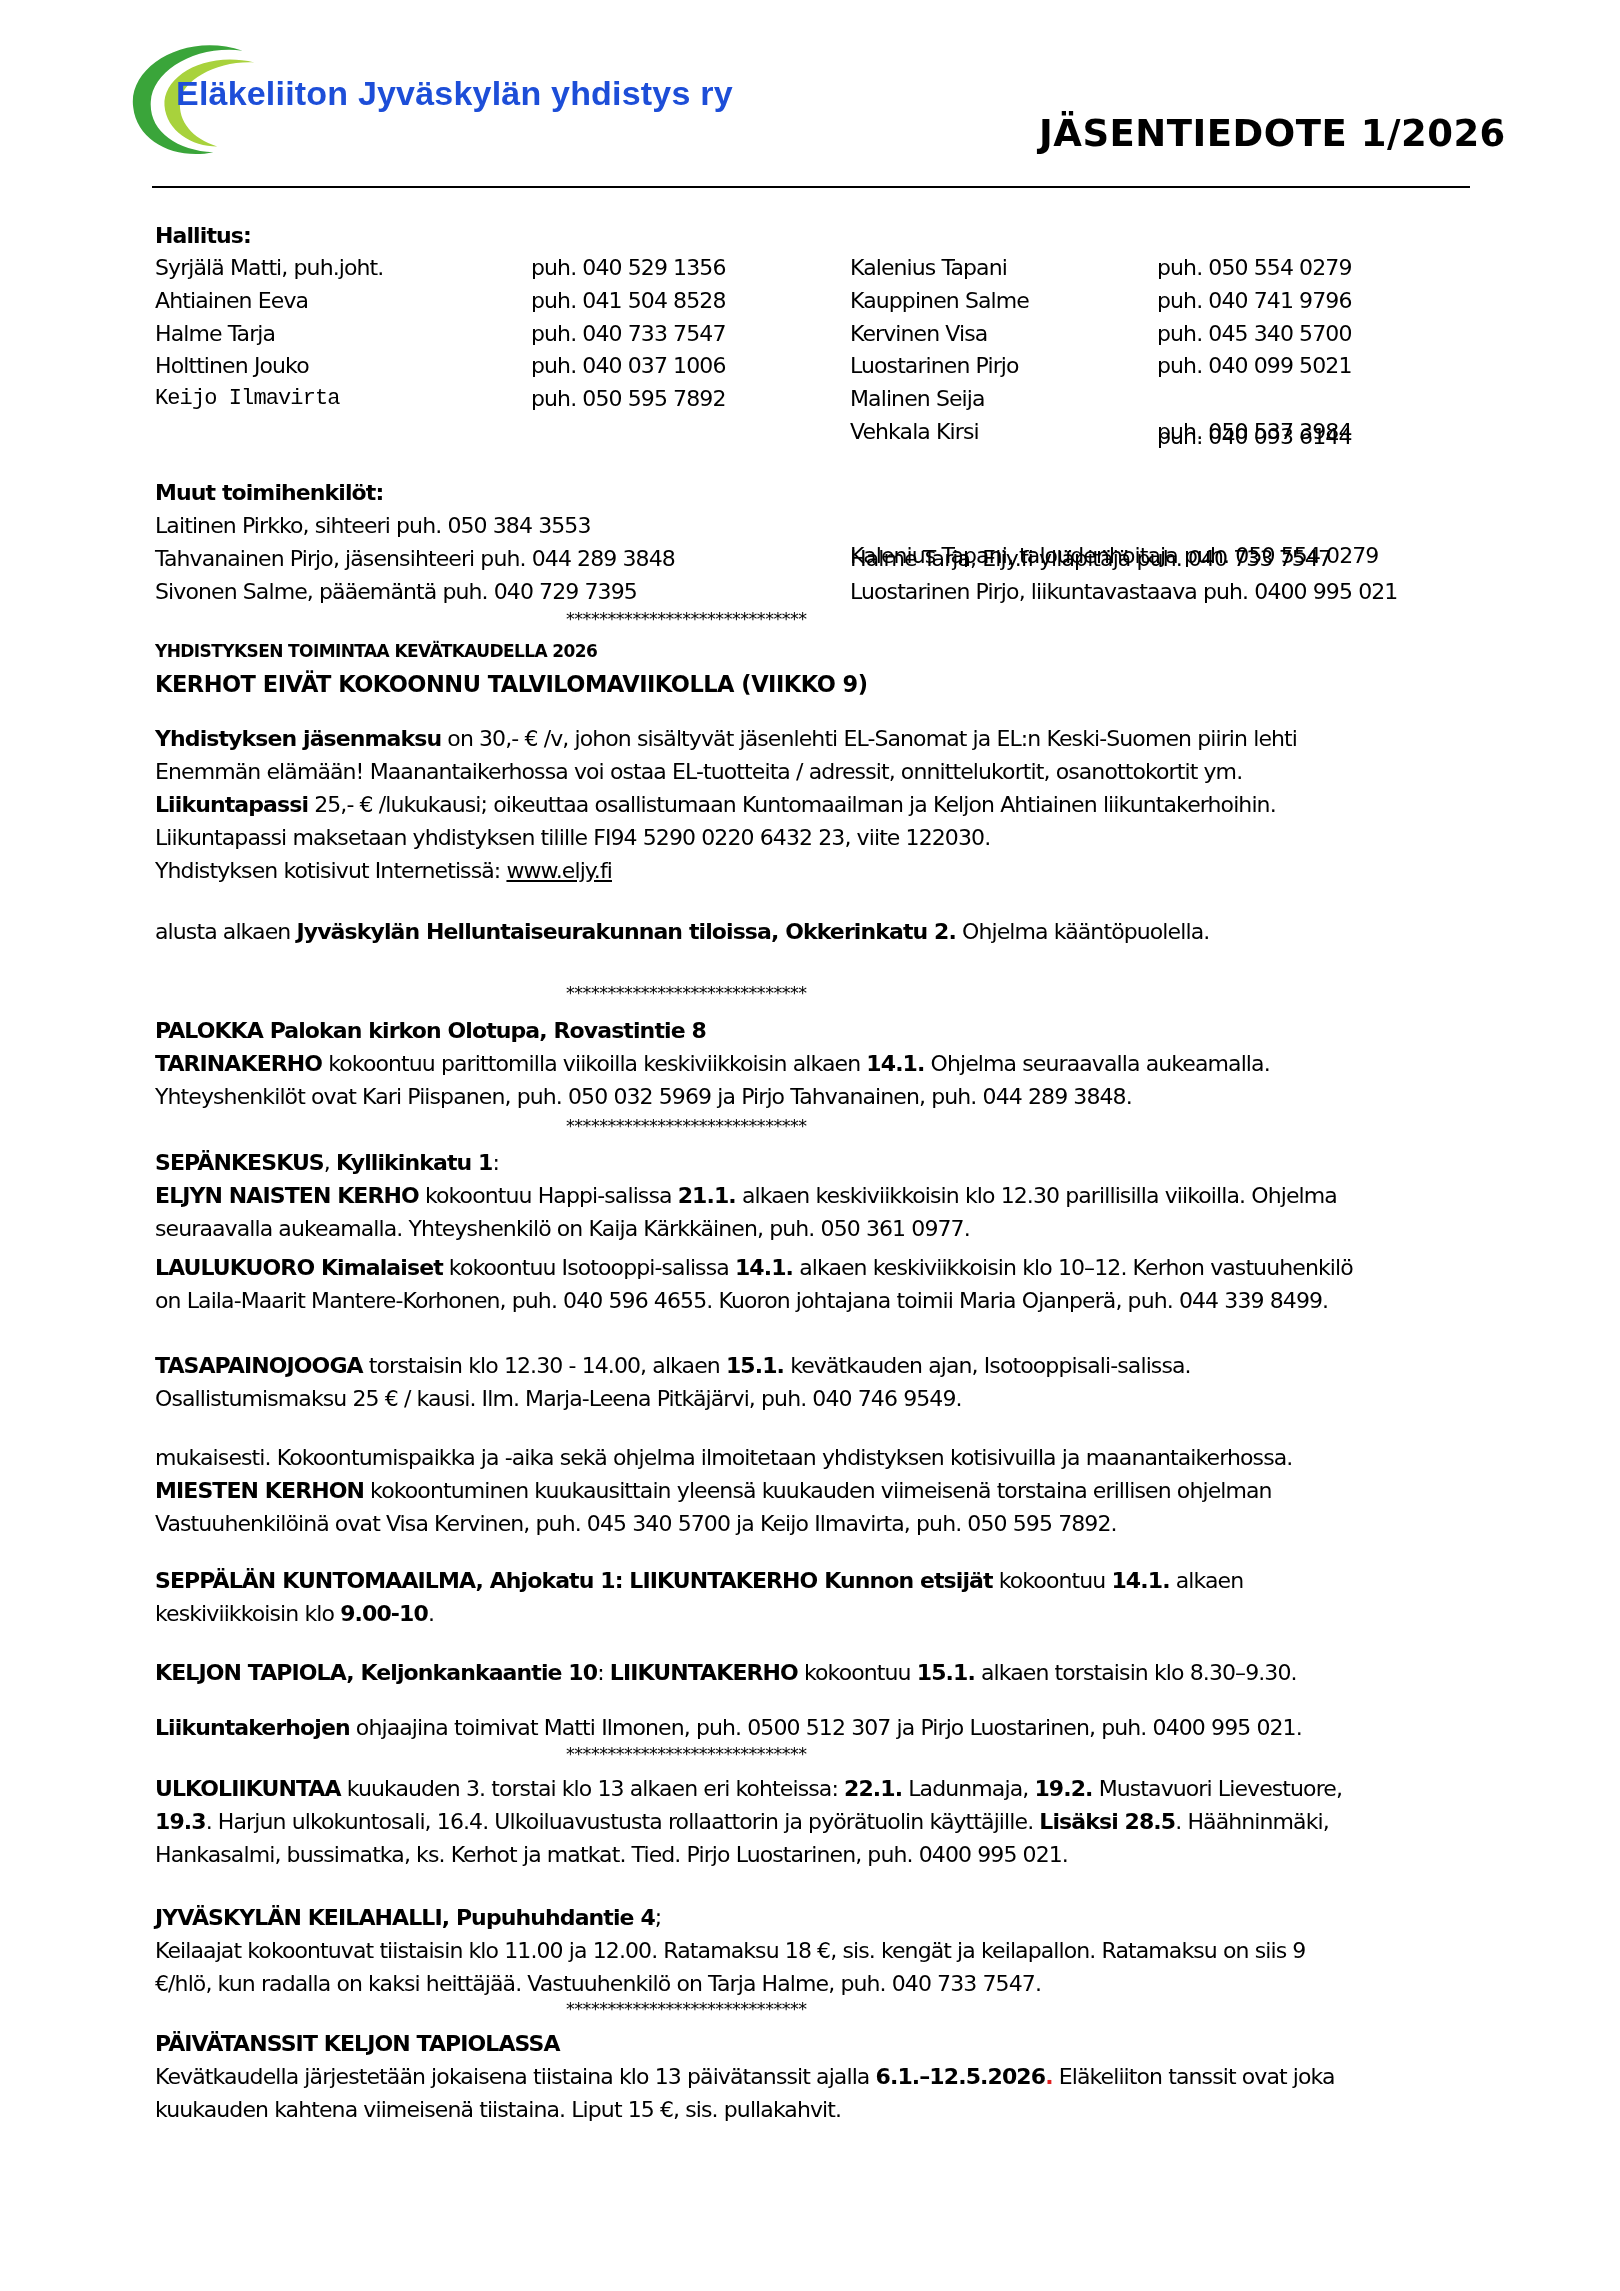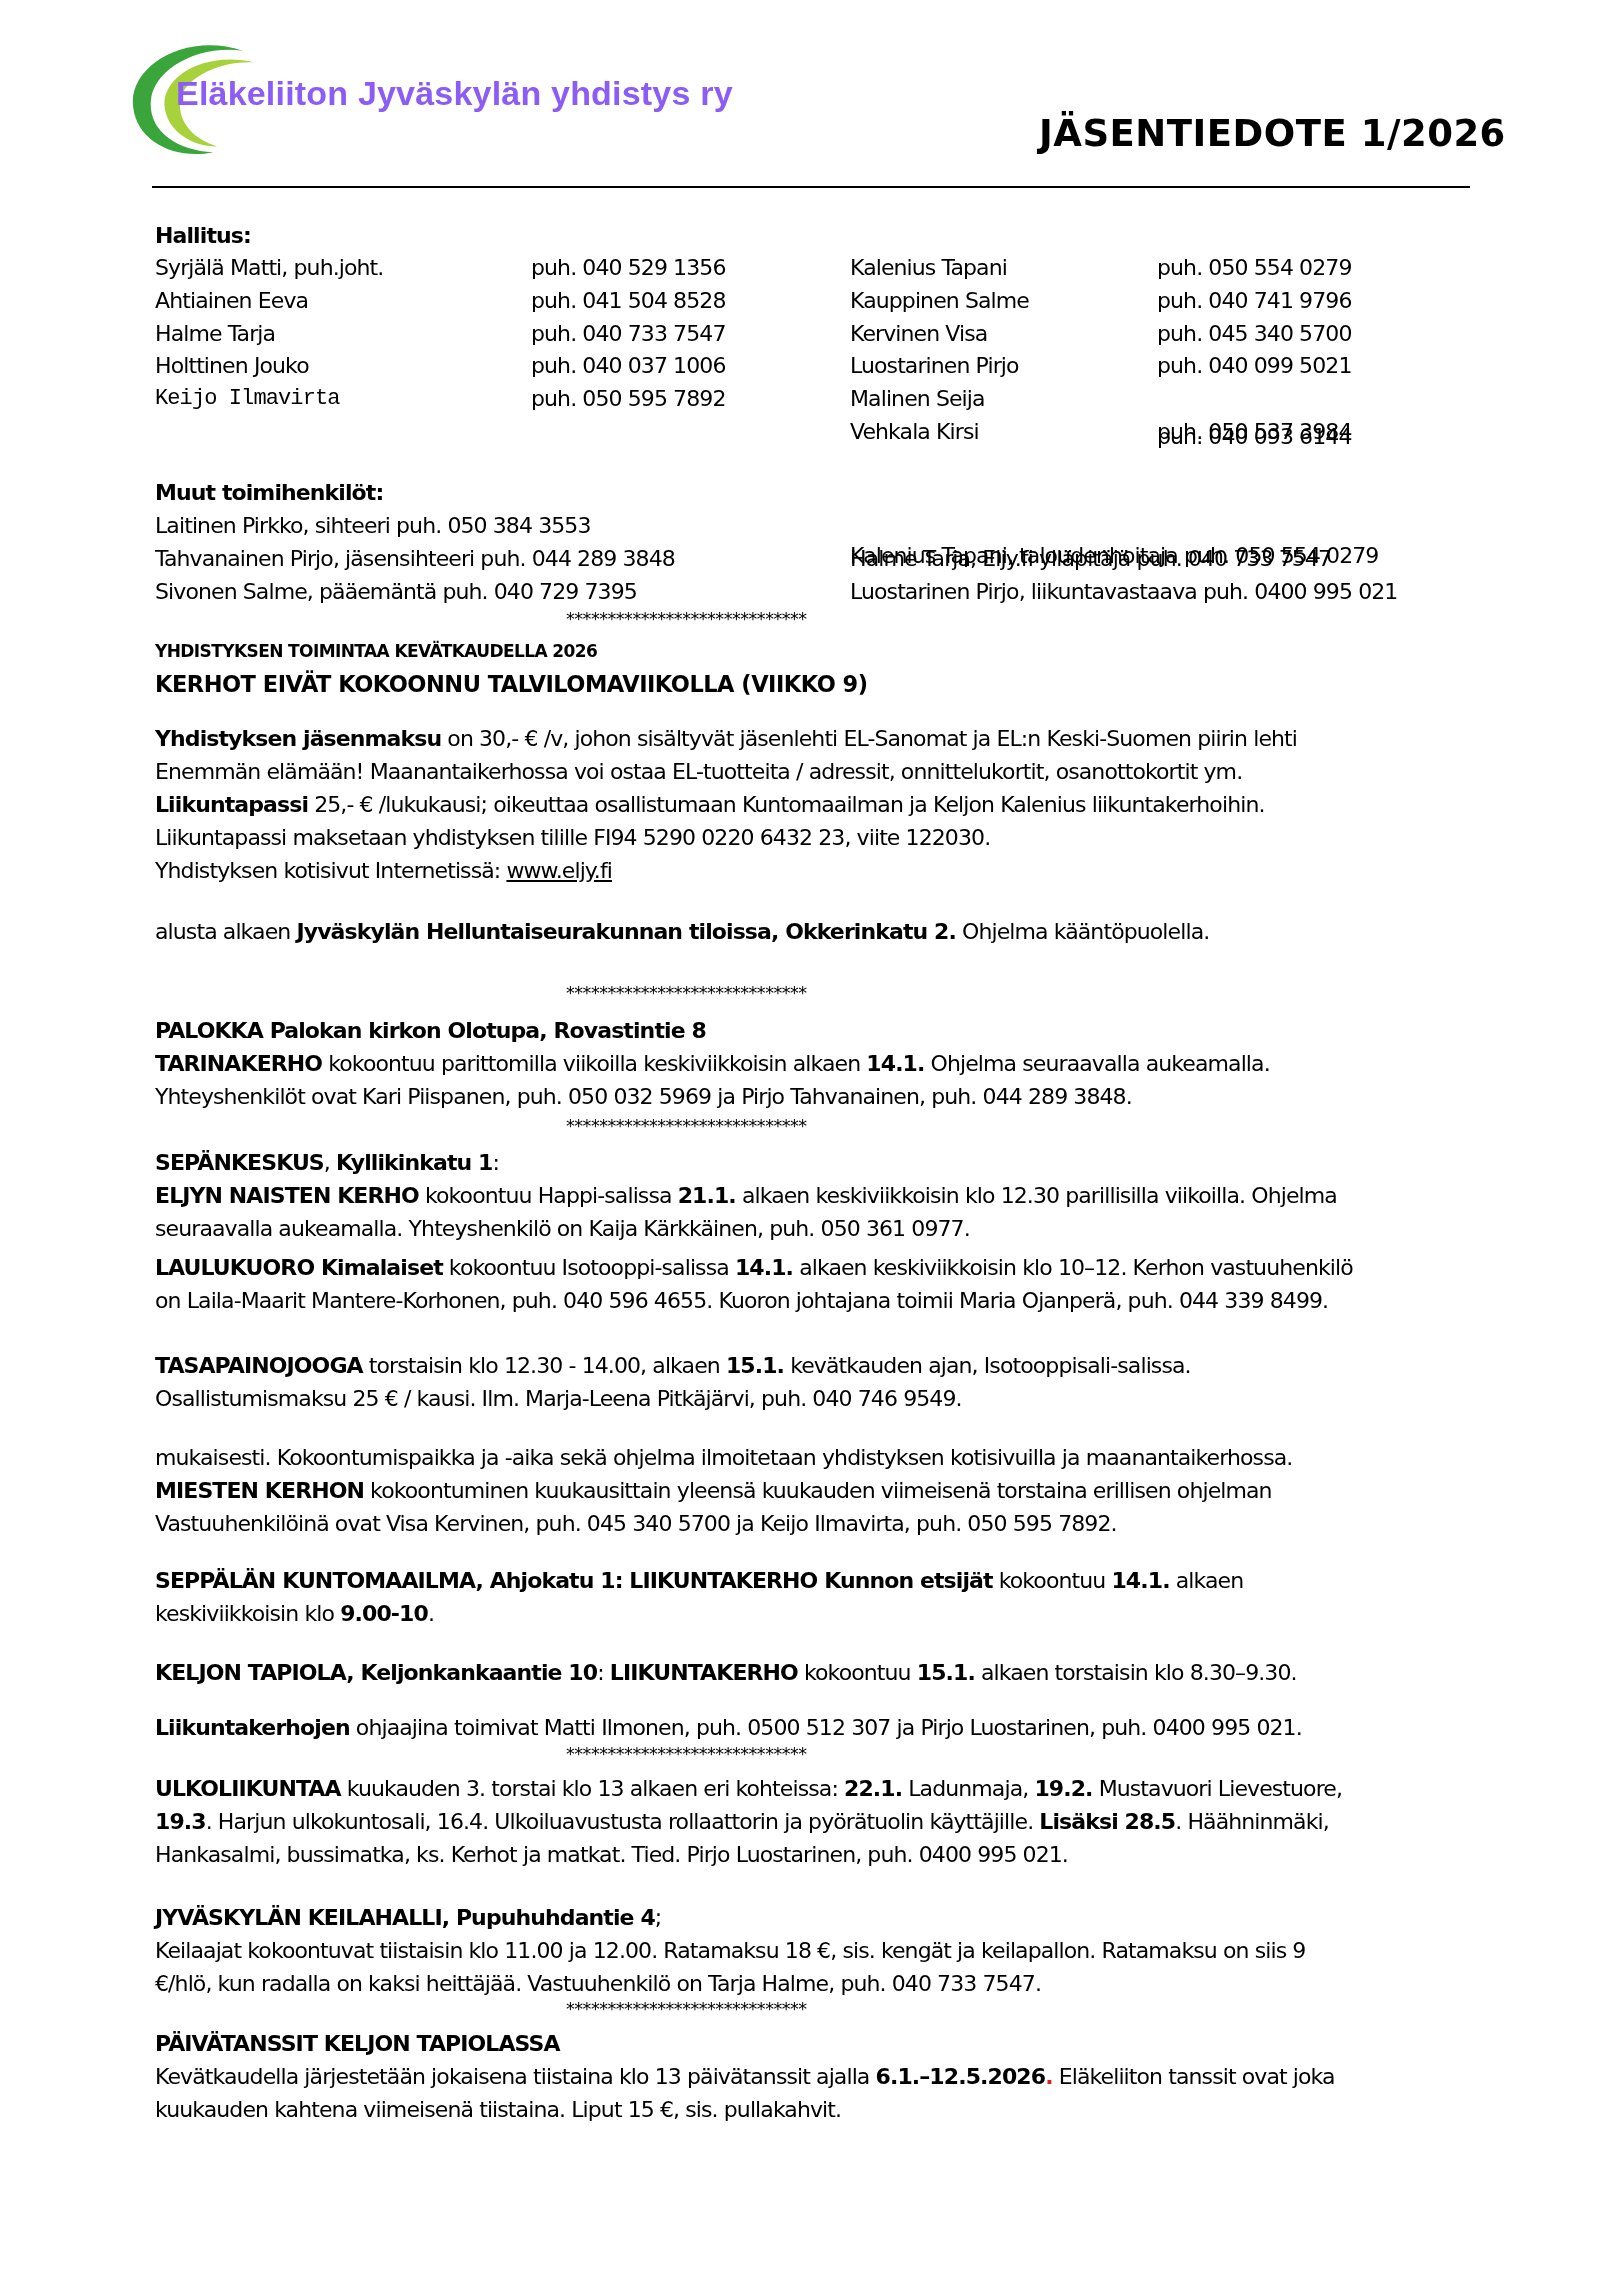--- a/index.html
+++ b/index.html
@@ -3,21 +3,21 @@
 <meta charset="utf-8">
 <style>
   html, body { margin: 0; padding: 0; background: #ffffff; }
   body { width: 1620px; height: 2292px; position: relative; overflow: hidden;
          font-family: "DejaVu Sans", sans-serif; color: #000; }
   .page { position: absolute; left: 0; top: 0; width: 1620px; height: 2292px; }
 
   .logo { position: absolute; left: 127px; top: 37px; width: 686px; height: 118px; }
   .logo svg { position: absolute; left: 0; top: 0; }
   .logo-text { position: absolute; left: 49px; top: 37px; font-family: "Liberation Sans", sans-serif;
-               font-weight: bold; font-size: 34px; color: #8b5cf6; letter-spacing: 0.2px; white-space: nowrap; }
+               font-weight: bold; font-size: 34px; color: #1d4ed8; letter-spacing: 0.2px; white-space: nowrap; }
 
   .doc-title { position: absolute; left: 1039px; top: 112px; font-family: "DejaVu Sans", sans-serif;
                font-weight: bold; font-size: 37px; letter-spacing: 0.5px; white-space: nowrap; }
   .rule { position: absolute; left: 152px; top: 186px; width: 1318px; height: 0; border-top: 2px solid #000; }
 
   .txt { position: absolute; font-family: "DejaVu Sans", sans-serif; font-size: 22px; line-height: 33px;
          letter-spacing: -0.9px; white-space: nowrap; }
   .b { font-weight: bold; }
 
   .stars { position: absolute; left: 566px; font-size: 17.6px; letter-spacing: -0.5px; white-space: nowrap; line-height: 19.6px; }
@@ -84,21 +84,21 @@
   <div class="txt" style="left:850px; top:575px;">Luostarinen Pirjo, liikuntavastaava puh. 0400 995 021</div>
 
   <div class="stars" style="top:610px;">*****************************</div>
 
   <div class="txt heading-big" style="left:155px; top:635px;">YHDISTYKSEN TOIMINTAA KEVÄTKAUDELLA 2026</div>
   <div class="txt heading-mid" style="left:155px; top:668px;">KERHOT EIVÄT KOKOONNU TALVILOMAVIIKOLLA (VIIKKO 9)</div>
 
   <div class="para" style="top:722px;">
     <p><span class="b">Yhdistyksen jäsenmaksu</span><span> on 30,- € /v, johon sisältyvät jäsenlehti EL-Sanomat ja EL:n Keski-Suomen piirin lehti</span></p>
     <p>Enemmän elämään! Maanantaikerhossa voi ostaa EL-tuotteita / adressit, onnittelukortit, osanottokortit ym.</p>
-    <p><span class="b">Liikuntapassi</span><span> 25,- € /lukukausi; oikeuttaa osallistumaan Kuntomaailman ja Keljon Kalenius liikuntakerhoihin.</span></p>
+    <p><span class="b">Liikuntapassi</span><span> 25,- € /lukukausi; oikeuttaa osallistumaan Kuntomaailman ja Keljon Ahtiainen liikuntakerhoihin.</span></p>
     <p>Liikuntapassi maksetaan yhdistyksen tilille FI94 5290 0220 6432 23, viite 122030.</p>
     <p><span>Yhdistyksen kotisivut Internetissä: </span><span class="link">www.eljy.fi</span></p>
   </div>
 
   <div class="para" style="top:915px;">
     <p><span>alusta alkaen </span><span class="b">Jyväskylän Helluntaiseurakunnan tiloissa, Okkerinkatu 2.</span><span> Ohjelma kääntöpuolella.</span></p>
   </div>
   <div class="stars" style="top:984px;">*****************************</div>
 
   <div class="para" style="top:1014px;">

